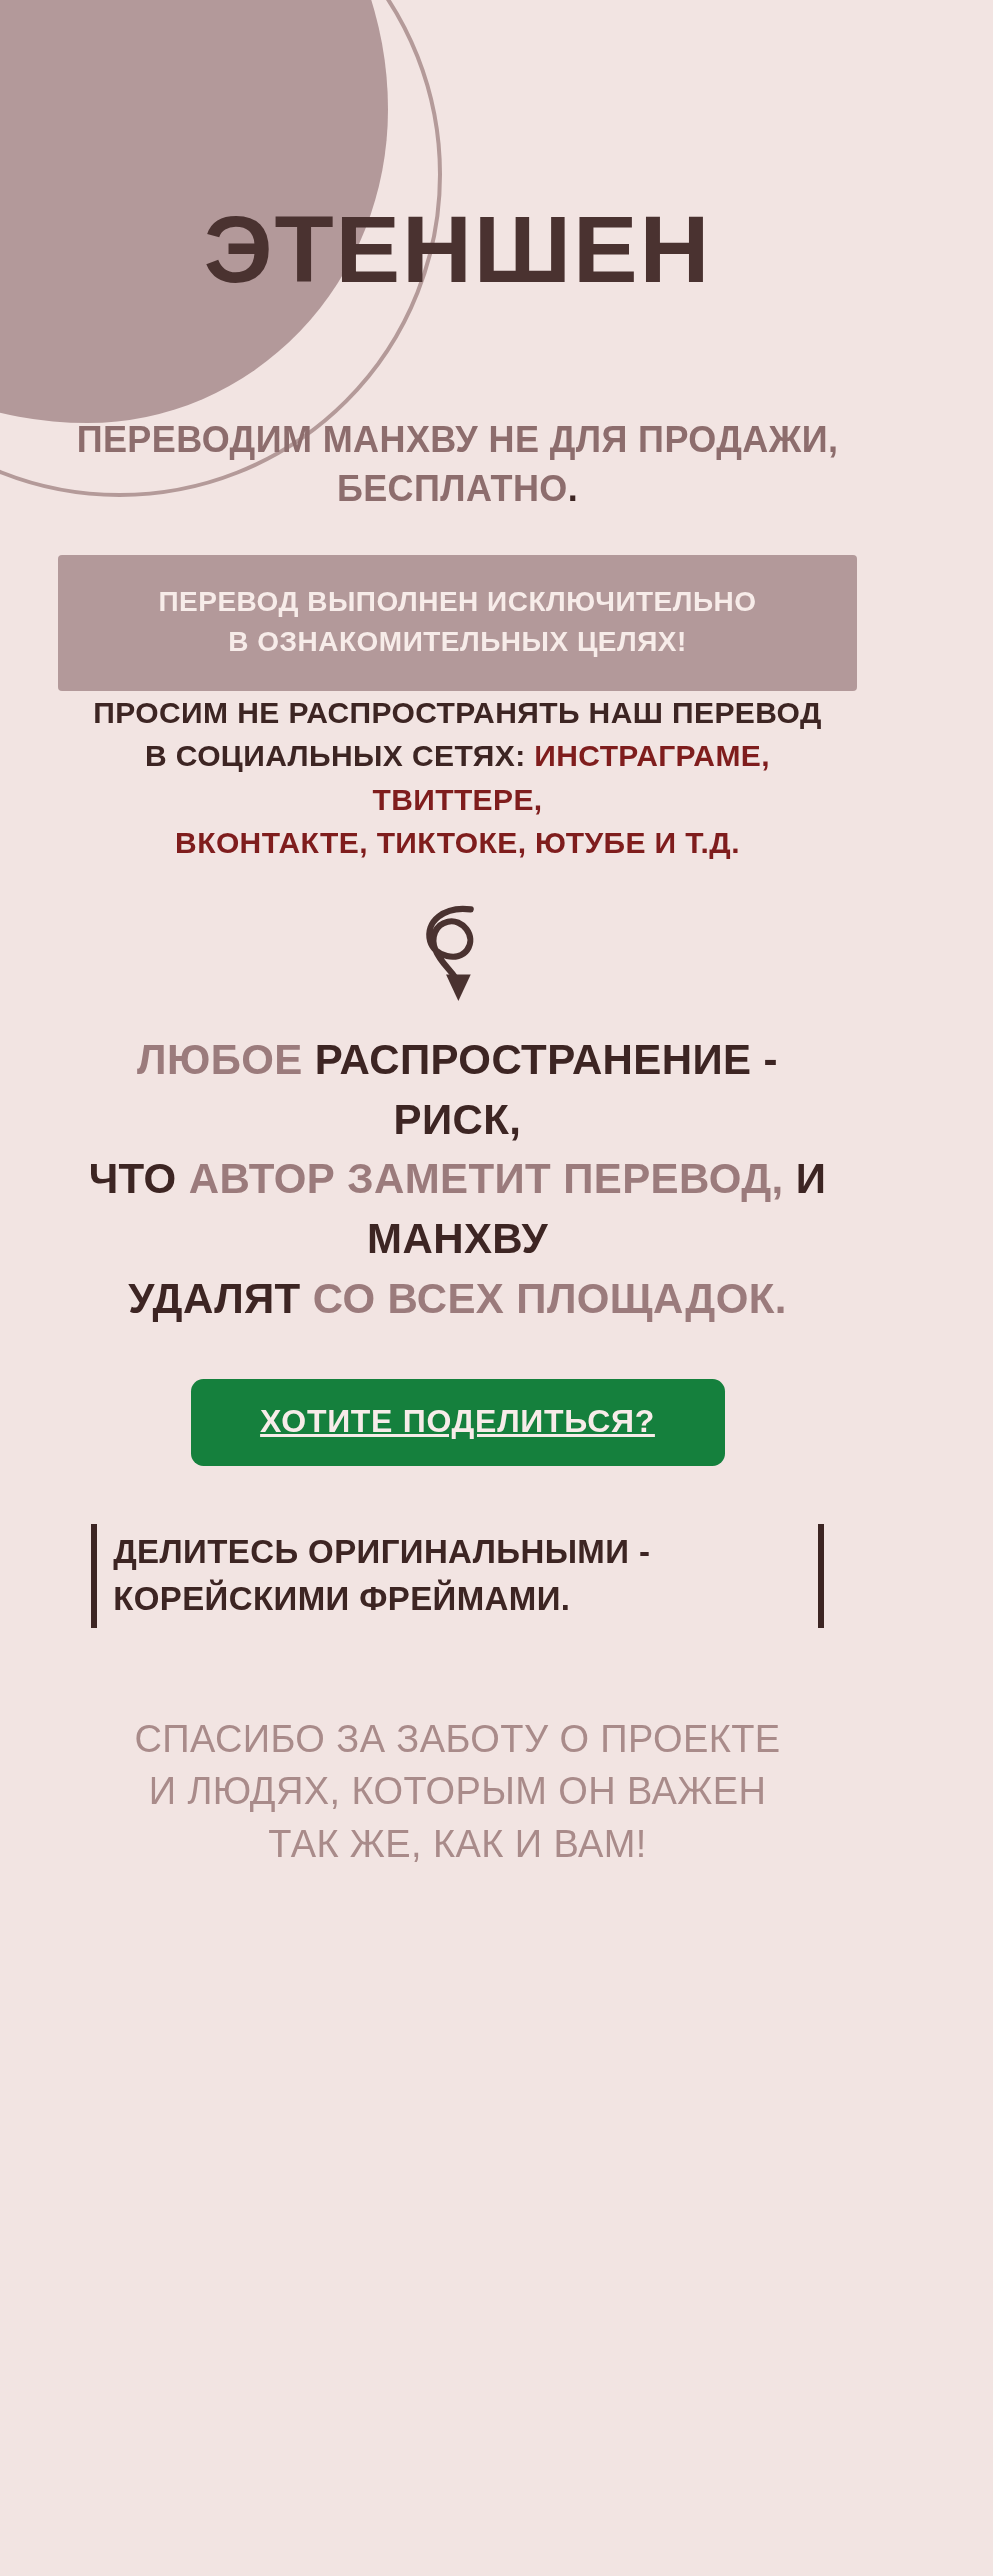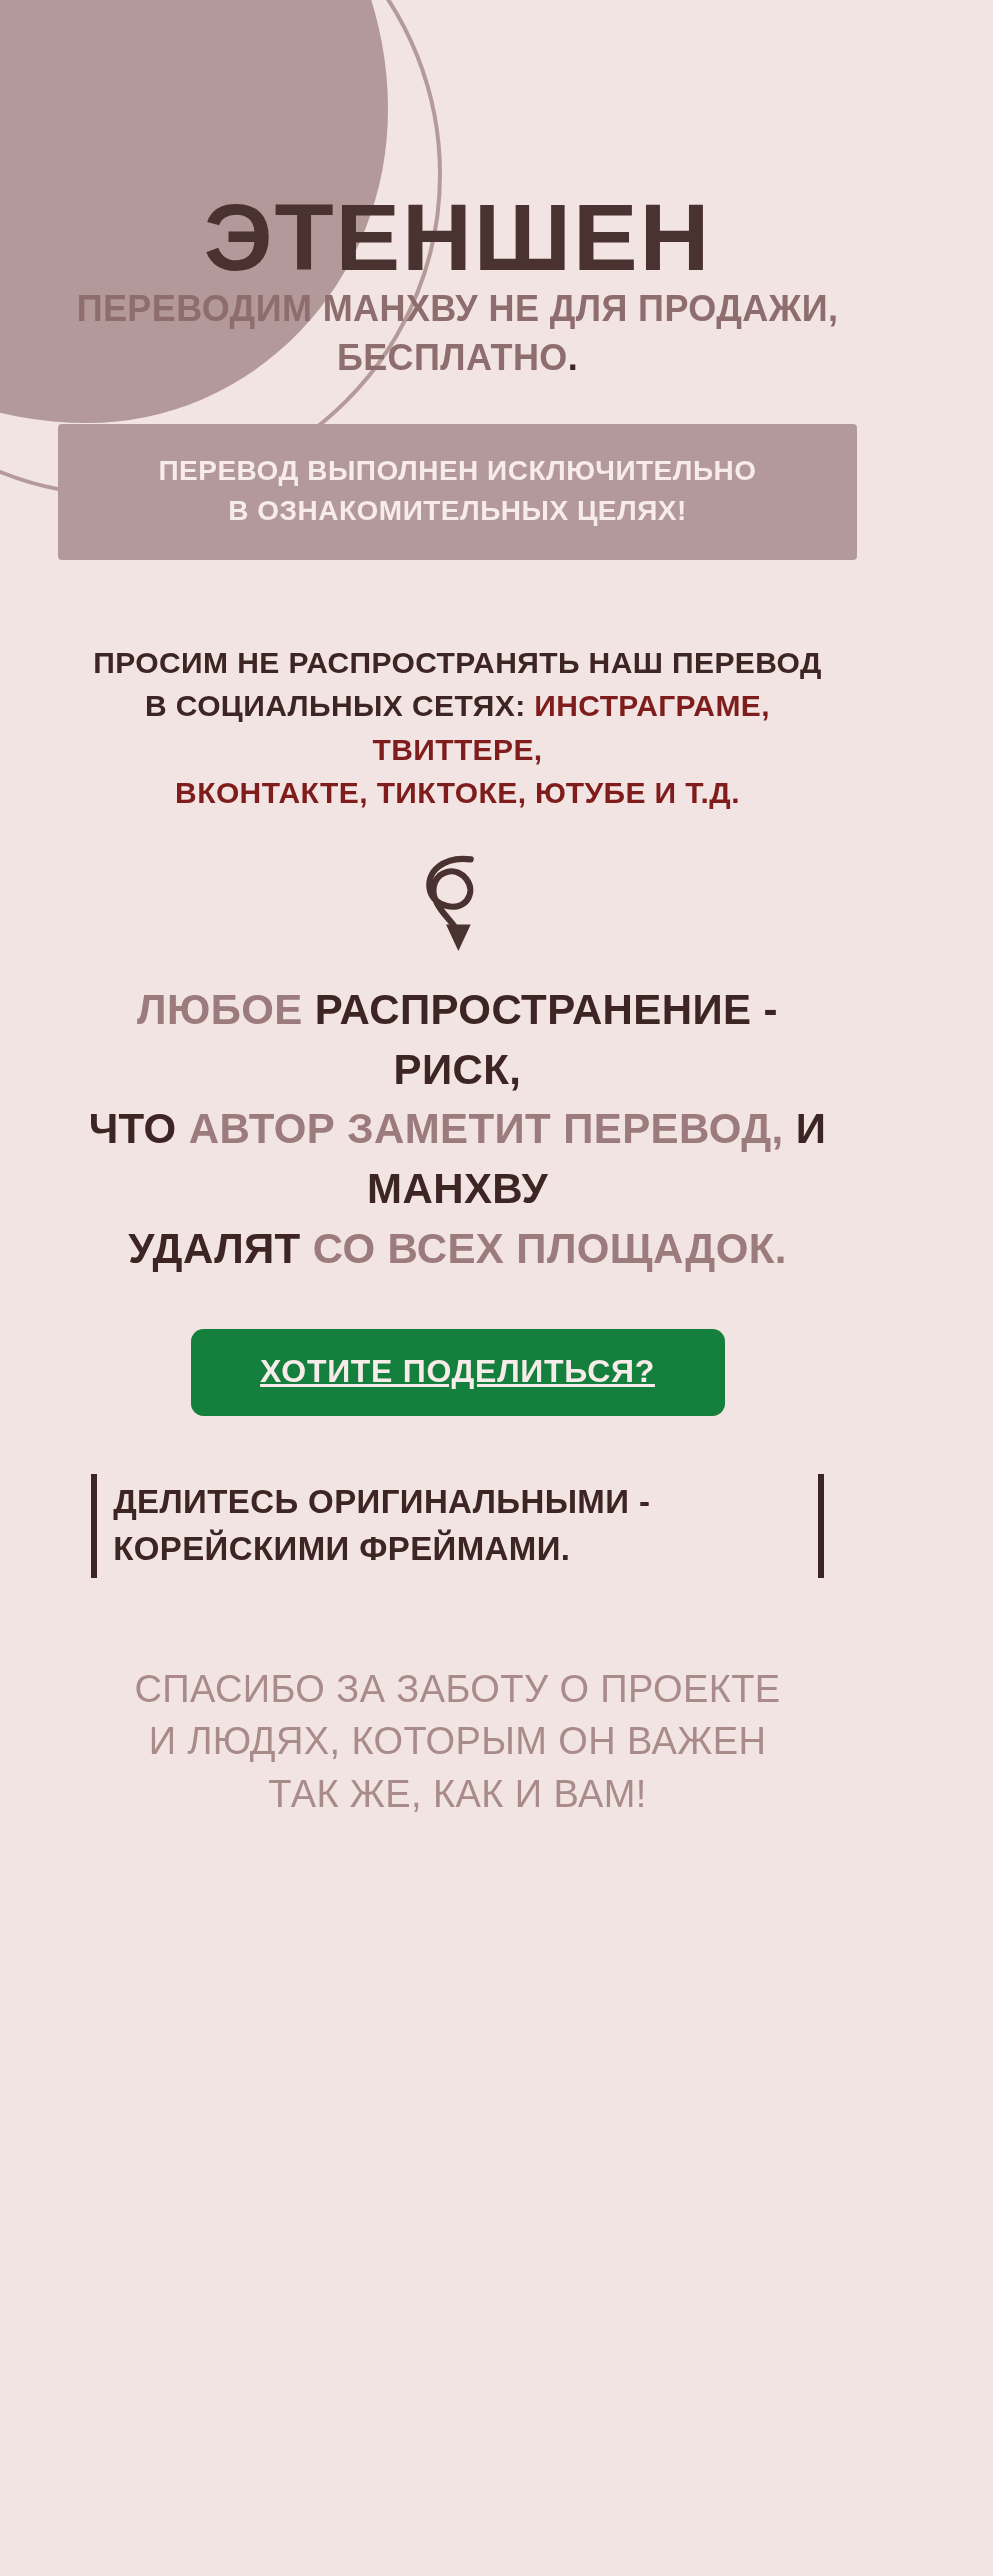--- a/index.html
+++ b/index.html
@@ -35,21 +35,21 @@
     height: 653px;
     background: #b3999a;
     border-radius: 52% 48% 46% 54% / 50% 52% 48% 50%;
   }
 
   
   .page {
     position: relative;
     width: 915px;
     min-height: 2576px;
-    padding: 0 75px;
+    padding: 12px 75px;
     display: flex;
     flex-direction: column;
     align-items: center;
   }
 
   
   .title {
     margin-top: 190px;
     font-size: 95px;
     line-height: 1;
@@ -59,20 +59,21 @@
     text-align: center;
     width: 100%;
     position: relative;
     z-index: 4;
     font-stretch: condensed;
     transform: scaleX(1.02);
   }
 
   
   .intro {
+    margin-top: 119px;
     width: 100%;
     text-align: center;
     font-size: 36px;
     line-height: 1.35;
     font-weight: 700;
     letter-spacing: 0.4px;
     color: #8d6d6d;
   }
   .intro .dark { color: #3d2523; }
 
@@ -86,21 +87,20 @@
     text-align: center;
     color: #f7ece9;
     font-size: 28px;
     line-height: 1.42;
     font-weight: 700;
     letter-spacing: 0.5px;
   }
 
   
   .request {
-    margin-top: 81px;
     width: 100%;
     text-align: center;
     font-size: 30px;
     line-height: 1.45;
     font-weight: 700;
     letter-spacing: 0.4px;
     color: #3d2523;
   }
   .request .mauve { color: #7f1d1d; }
 

